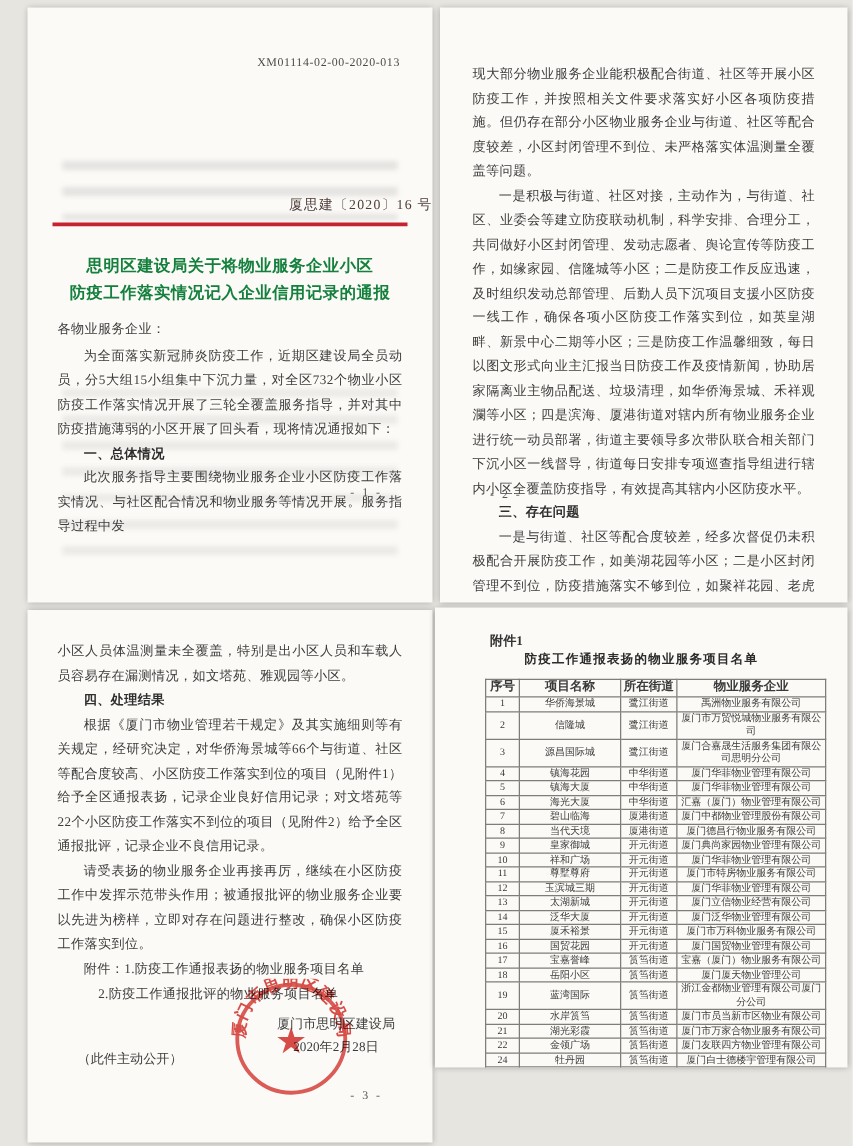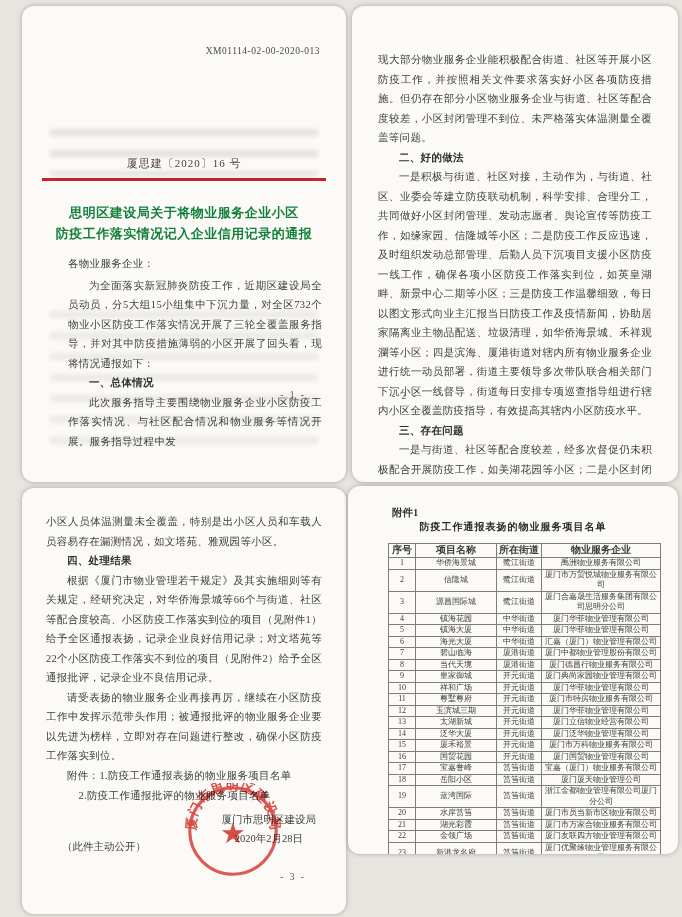--- a/index.html
+++ b/index.html
@@ -6,48 +6,47 @@
   body{
     width:682px;height:917px;position:relative;
     background:#e7e5e0;
     font-family:"Liberation Serif","DejaVu Serif",serif;
     color:#3b3b3b;
   }
   .page{
     position:absolute;background:#fbfaf7;
     box-shadow:0 0 5px rgba(0,0,0,.28);
     overflow:hidden;
-    border-radius:12px;
   }
   #page1{left:22px;top:6px;width:324px;height:476px;}
   #page2{left:352px;top:6px;width:326px;height:476px;}
   #page3{left:22px;top:488px;width:324px;height:426px;}
   #page4{left:348px;top:486px;width:330px;height:368px;}
 
   .bleed{
     position:absolute;left:28px;right:28px;
     background:repeating-linear-gradient(180deg,
       transparent 0 5px, rgba(110,110,110,.16) 5px 12px, transparent 12px 21px);
     filter:blur(2px);pointer-events:none;
   }
 
   
   .doc-code{position:absolute;top:40px;right:26px;font-size:9.5px;color:#4a4a4a;letter-spacing:.5px;}
   .org-title{
     position:absolute;top:72px;left:0;right:0;text-align:center;
     font-size:28px;font-weight:bold;color:#c5232f;letter-spacing:3px;
   }
-  .doc-number{position:absolute;top:150px;left:0;right:0;text-align:center;font-size:11px;color:#4c3b37;letter-spacing:1px;}
+  .doc-number{position:absolute;top:150px;left:0;right:0;text-align:right;font-size:11px;color:#4c3b37;letter-spacing:1px;}
   .red-rule{position:absolute;top:172px;left:20px;right:20px;height:2.5px;background:#c5232f;}
   .doc-title{
     position:absolute;top:196px;left:16px;right:16px;text-align:center;
     font-size:13px;font-weight:bold;line-height:21px;color:#15803d;letter-spacing:.5px;
   }
   .bodytext{font-size:10.5px;line-height:19.5px;text-align:justify;color:#3d3d3d;letter-spacing:.3px;}
-  .p1-body{position:absolute;top:248px;left:24px;right:24px;margin-left:22px;}
+  .p1-body{position:absolute;top:248px;left:24px;right:24px;}
   .indent{text-indent:2em;margin:0;}
   .noindent{text-indent:0;margin:0;}
   .sec-head{font-weight:bold;text-indent:2em;margin:0;color:#2f2f2f;}
   .pagenum{position:absolute;font-size:9.5px;color:#555;letter-spacing:2px;}
   .pn-right{right:40px;}
   .pn-left{left:40px;}
 
   
   .p2-body{position:absolute;top:44px;left:26px;right:26px;}
   .p3-body{position:absolute;top:24px;left:24px;right:24px;}
@@ -93,21 +92,20 @@
     <p class="sec-head">一、总体情况</p>
     <p class="indent">此次服务指导主要围绕物业服务企业小区防疫工作落实情况、与社区配合情况和物业服务等情况开展。服务指导过程中发</p>
   </div>
 
   <div class="pagenum pn-right" style="top:384px;">- 1 -</div>
 </div>
 
 <div class="page" id="page2">
   <div class="p2-body bodytext">
     <p class="noindent">现大部分物业服务企业能积极配合街道、社区等开展小区防疫工作，并按照相关文件要求落实好小区各项防疫措施。但仍存在部分小区物业服务企业与街道、社区等配合度较差，小区封闭管理不到位、未严格落实体温测量全覆盖等问题。</p>
-    <p class="sec-head">二、好的做法</p>
     <p class="indent">一是积极与街道、社区对接，主动作为，与街道、社区、业委会等建立防疫联动机制，科学安排、合理分工，共同做好小区封闭管理、发动志愿者、舆论宣传等防疫工作，如缘家园、信隆城等小区；二是防疫工作反应迅速，及时组织发动总部管理、后勤人员下沉项目支援小区防疫一线工作，确保各项小区防疫工作落实到位，如英皇湖畔、新景中心二期等小区；三是防疫工作温馨细致，每日以图文形式向业主汇报当日防疫工作及疫情新闻，协助居家隔离业主物品配送、垃圾清理，如华侨海景城、禾祥观瀾等小区；四是滨海、厦港街道对辖内所有物业服务企业进行统一动员部署，街道主要领导多次带队联合相关部门下沉小区一线督导，街道每日安排专项巡查指导组进行辖内小区全覆盖防疫指导，有效提高其辖内小区防疫水平。</p>
     <p class="sec-head">三、存在问题</p>
     <p class="indent">一是与街道、社区等配合度较差，经多次督促仍未积极配合开展防疫工作，如美湖花园等小区；二是小区封闭管理不到位，防疫措施落实不够到位，如聚祥花园、老虎城等小区；三是进出</p>
   </div>
   <div class="pagenum pn-left" style="top:385px;">- 2 -</div>
 </div>
 
 <div class="page" id="page3">
   <div class="p3-body bodytext">
     <p class="noindent">小区人员体温测量未全覆盖，特别是出小区人员和车载人员容易存在漏测情况，如文塔苑、雅观园等小区。</p>
@@ -280,26 +278,20 @@
           <td>筼筜街道</td>
           <td>厦门市万家合物业服务有限公司</td>
         </tr>
         <tr>
           <td>22</td>
           <td>金领广场</td>
           <td>筼筜街道</td>
           <td>厦门友联四方物业管理有限公司</td>
         </tr>
         <tr>
-          <td>23</td>
-          <td>新港龙名府</td>
-          <td>筼筜街道</td>
-          <td>厦门优聚缘物业管理服务有限公司</td>
-        </tr>
-        <tr>
           <td>24</td>
           <td>牡丹园</td>
           <td>筼筜街道</td>
           <td>厦门白士德楼宇管理有限公司</td>
         </tr>
         <tr>
           <td>26</td>
           <td>玫瑰园</td>
           <td>筼筜街道</td>
           <td>厦门晟州物业管理有限公司</td>

